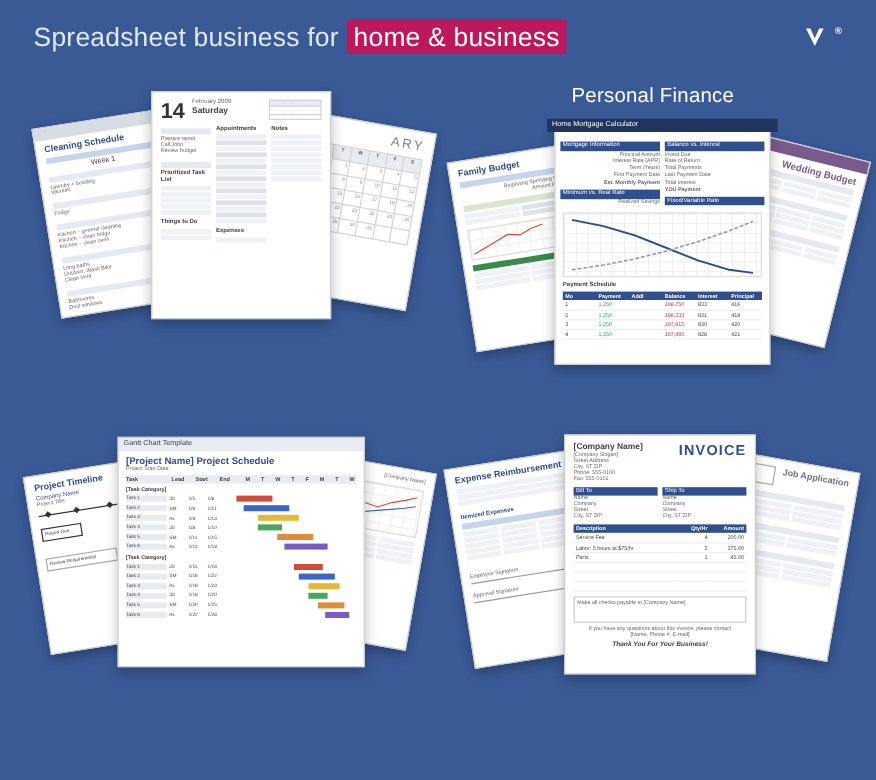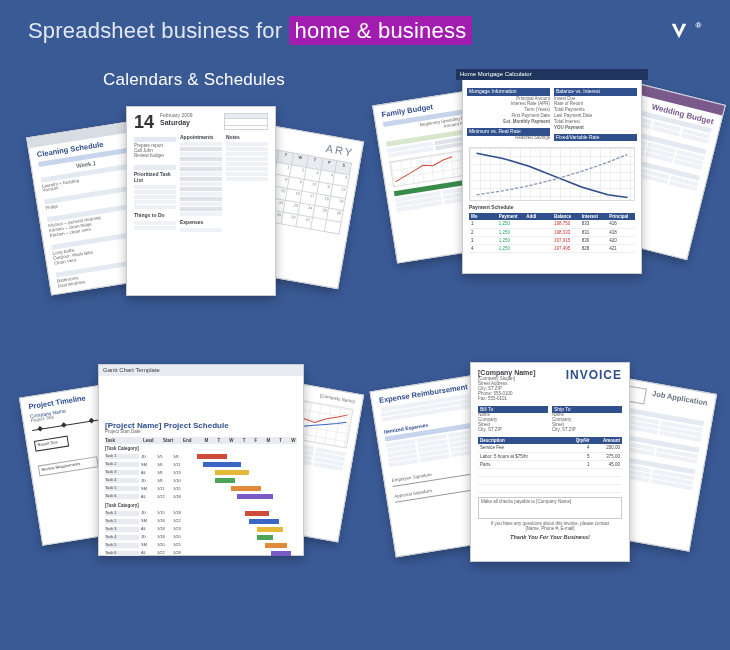--- a/index.html
+++ b/index.html
@@ -17,21 +17,21 @@
     justify-content: space-between;
     padding: 18px 28px 12px 28px;
   }
   .headline {
     font-size: 22px;
     color: #e2e8f2;
     font-weight: 400;
     letter-spacing: 0.2px;
   }
   .headline .hl-highlight {
-    background: #a21caf;
+    background: #be185d;
     color: #ffffff;
     padding: 2px 6px;
     border-radius: 2px;
   }
   .brand {
     display: flex;
     align-items: center;
     gap: 6px;
     color: #ffffff;
     font-size: 20px;
@@ -167,21 +167,20 @@
     <svg width="22" height="22" viewBox="0 0 24 24">
       <path d="M4 4 L12 20 L20 4 L16 4 L12 13 L8 4 Z" fill="#ffffff"></path>
     </svg>
     <span style="font-size:8px;position:relative;top:-6px;">®</span>
   </div>
 </div>
 
 <div class="grid">
 
   <div class="cat">
-    <div class="cat-title">Calendars &amp; Schedules</div>
     <div class="stack">
 
       <div class="sheet rot-l10" style="left:4px; top:28px; width:110px; height:160px;">
         <div class="bar grey"></div>
         <h4>Cleaning Schedule</h4>
         <div class="band blue"></div>
         <div style="text-align:center;font-size:6px;margin:2px 0;">Week 1</div>
         <div class="band"></div>
         <div class="tinytext">Laundry + bedding<br>Vacuum</div>
         <div class="band" style="margin-top:6px;"></div>
@@ -395,20 +394,21 @@
                 <div class="cell"></div>
               </div>
           </div>
         </div>
       </div>
 
     </div>
   </div>
 
   <div class="cat">
+    <div class="cat-title">Personal Finance</div>
     <div class="stack">
 
       <div class="sheet rot-l10" style="left:0; top:26px; width:110px; height:160px;">
         <h4>Family Budget</h4>
         <div class="band blue"></div>
         <div class="tinytext" style="text-align:right;">Beginning Spending Balance<br>Amount Available</div>
         <div class="band" style="margin-top:3px; background:#d8e6cc;"></div>
         <div class="row">
             <div class="cell"></div>
             <div class="cell d"></div>
@@ -592,21 +592,21 @@
           </div>
         <div class="row">
             <div class="cell"></div>
             <div class="cell"></div>
             <div class="cell"></div>
           </div>
       </div>
 
       <div class="sheet" style="left:64px; top:6px; width:206px; height:192px; padding:0;">
         <div style="background:#e8ebef;font-size:6px;padding:2px 4px;">Gantt Chart Template</div>
-        <div style="padding:4px 6px 2px;margin-top:41px;">
+        <div style="padding:4px 6px 2px;">
           <div style="font-size:8px;color:#2f4f8d;font-weight:700;">[Project Name] Project Schedule</div>
           <div class="tinytext">Project Start Date:</div>
         </div>
         <div style="padding:0 6px;">
           <div style="display:flex;font-size:4.5px;font-weight:700;background:#e8ebef;padding:1px 0;">
             <div style="width:38px;">Task</div>
               <div style="width:20px;">Lead</div>
               <div style="width:20px;">Start</div>
               <div style="width:20px;">End</div>
             <div style="flex:1;display:flex;gap:6px;justify-content:space-around;">

